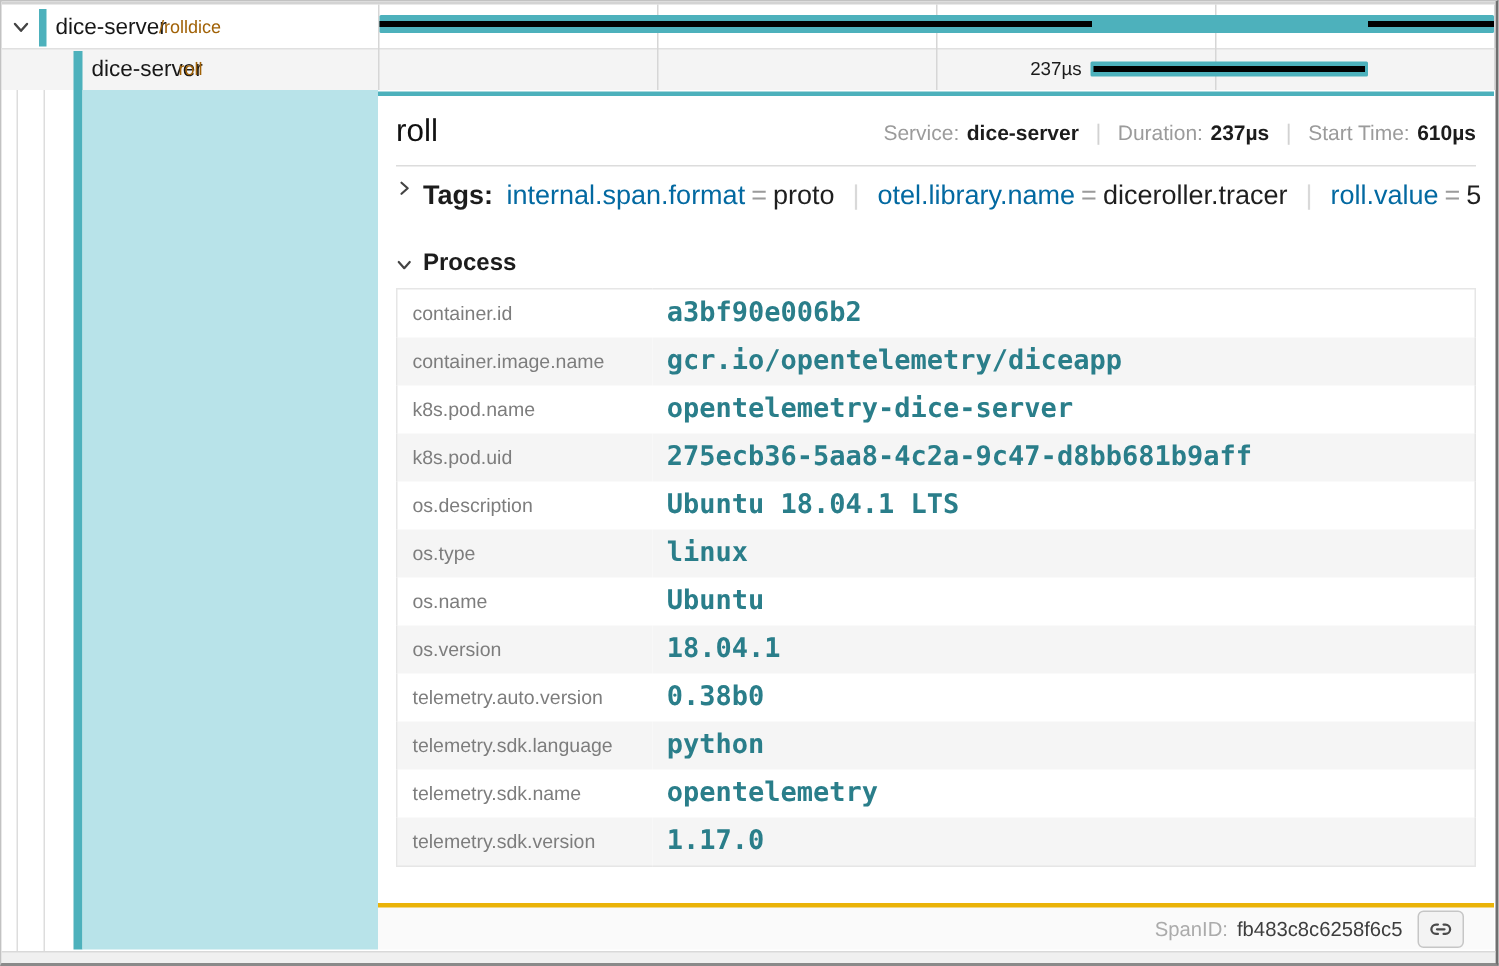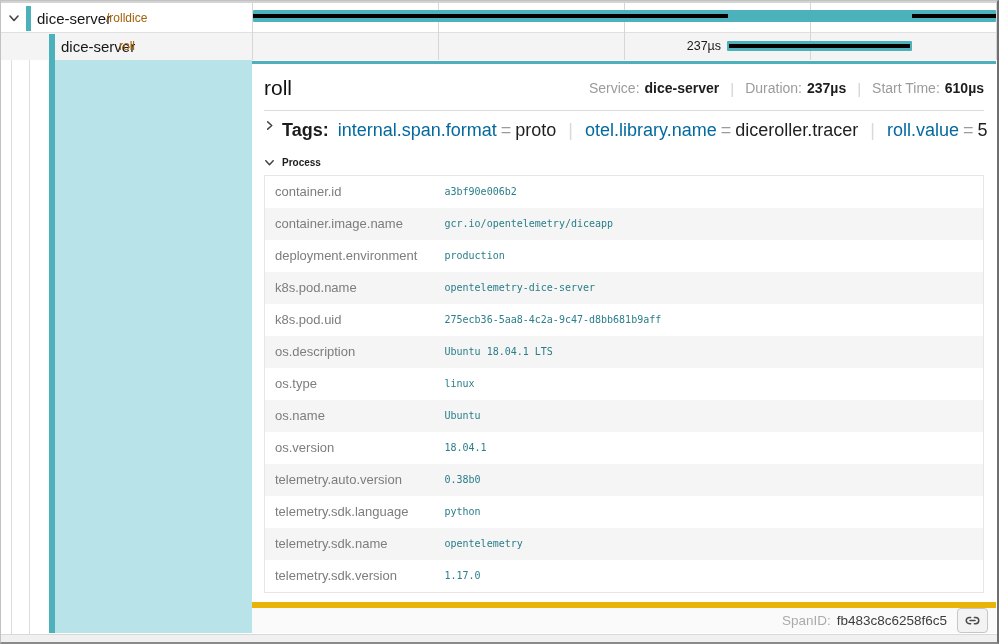--- a/index.html
+++ b/index.html
@@ -56,28 +56,28 @@
   .detail-meta b{color:#1c1c1c;margin-left:5px;font-weight:700}
   .meta-sep{color:#d2d2d2;margin:0 11px;font-size:15px}
   .hdr-divider{border-bottom:1px solid #dcdcdc;margin-top:10px}
   .tags-row{display:flex;margin-top:9px;font-size:18px;cursor:pointer;white-space:nowrap}
   .section-label{font-weight:700;color:#1c1c1c;margin-left:7px}
   .tags-row .section-label{margin-right:9px}
   .kv .k{color:#0369a1}
   .kv .eq{color:#9b9b9b;margin:0 4px}
   .kv .v{color:#1f1f1f}
   .tag-sep{color:#d9d9d9;margin:0 12px}
-  .process-row{display:flex;align-items:center;margin-top:16px;font-size:10px;cursor:pointer}
+  .process-row{display:flex;align-items:center;margin-top:26px;font-size:16px;cursor:pointer}
   .process-table{width:100%;border:1px solid #e6e6e6;border-collapse:collapse;margin-top:7px;font-size:13px}
   .process-table tr:nth-child(even){background:#f5f5f5}
   .process-table td{padding:8px 10px;line-height:16px;vertical-align:top}
   td.pk{color:#7d7d7d;width:170px}
-  td.pv{font-family:"DejaVu Sans Mono",monospace;font-size:10px;font-weight:400;color:var(--valcol)}
-  .panel-footer{position:absolute;left:0;right:0;bottom:0;height:31px;border-top:6px solid #eab308;background:#fafafa;
-    display:flex;align-items:center;justify-content:flex-end;padding:0 8px;font-size:13.5px}
+  td.pv{font-family:"DejaVu Sans Mono",monospace;font-size:18px;font-weight:700;color:var(--valcol)}
+  .panel-footer{position:absolute;left:0;right:0;bottom:0;height:31px;border-top:3px solid #eab308;background:#fafafa;
+    display:flex;align-items:center;justify-content:flex-end;padding:0 20px;font-size:13.5px}
   .sid-label{color:#ababab;margin-right:6px}
   .sid-value{color:#3d3d3d}
   .link-btn{margin-left:10px;width:31px;height:25px;border:1px solid #c6c6c6;border-radius:4px;background:#f3f3f3;
     display:flex;align-items:center;justify-content:center;cursor:pointer}
   svg{display:block}
 </style>
 </head>
 <body>
 
 <div class="window">
@@ -177,24 +177,20 @@
         <tbody>
           <tr>
               <td class="pk">container.id</td>
               <td class="pv">a3bf90e006b2</td>
             </tr>
           <tr>
               <td class="pk">container.image.name</td>
               <td class="pv">gcr.io/opentelemetry/diceapp</td>
             </tr>
           <tr>
-              <td class="pk">deployment.environment</td>
-              <td class="pv">production</td>
-            </tr>
-          <tr>
               <td class="pk">k8s.pod.name</td>
               <td class="pv">opentelemetry-dice-server</td>
             </tr>
           <tr>
               <td class="pk">k8s.pod.uid</td>
               <td class="pv">275ecb36-5aa8-4c2a-9c47-d8bb681b9aff</td>
             </tr>
           <tr>
               <td class="pk">os.description</td>
               <td class="pv">Ubuntu 18.04.1 LTS</td>

